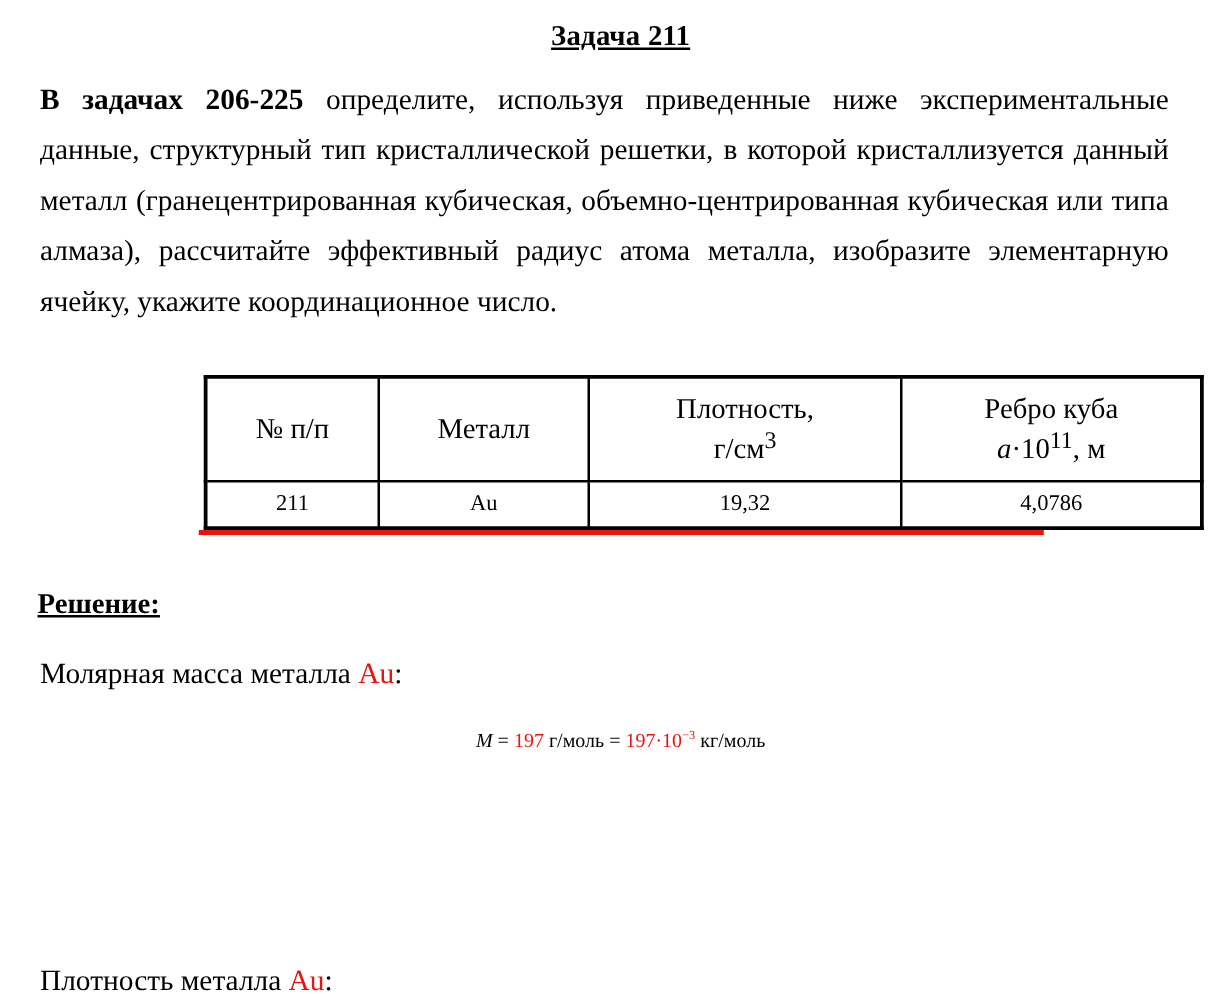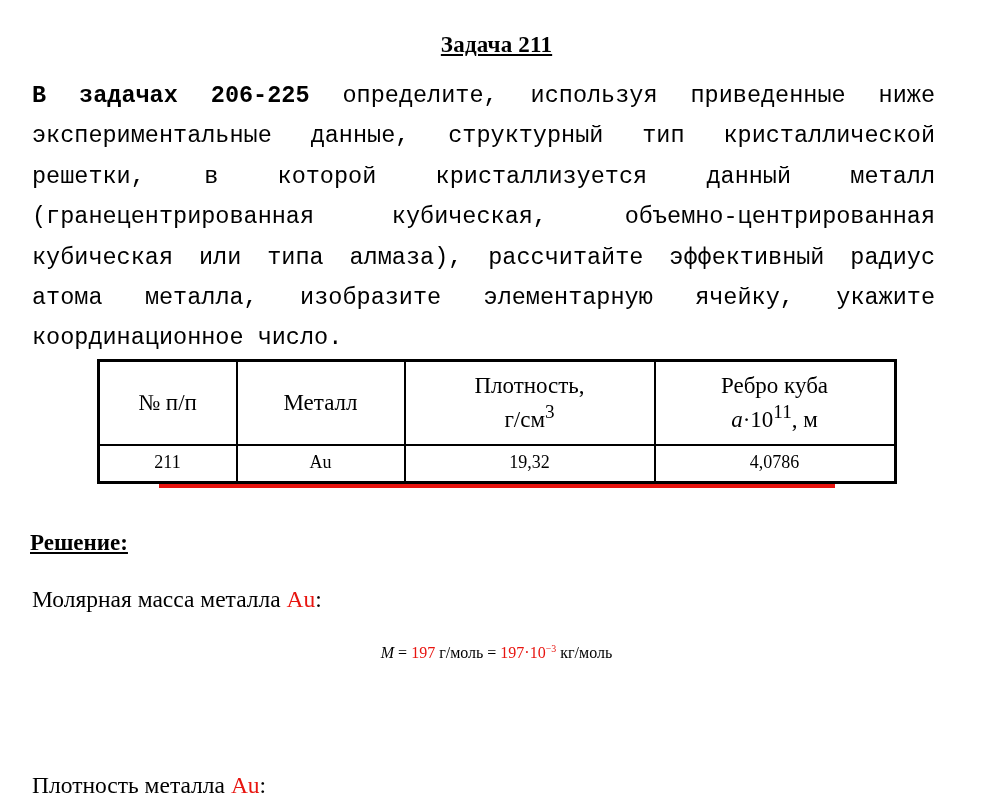--- a/index.html
+++ b/index.html
@@ -12,44 +12,44 @@
     background: #ffffff;
     font-family: "Liberation Serif", serif;
     color: #000000;
     overflow: hidden;
   }
   .page {
     position: relative;
     width: 985px;
     height: 795px;
     box-sizing: border-box;
-    padding: 26px 22px 0 30px;
+    padding: 10px 22px 0 30px;
   }
   .doc-title {
     text-align: center;
     font-weight: bold;
     font-size: 23px;
     text-decoration: underline;
     margin: 6px 0 18px 0;
     letter-spacing: 0.2px;
   }
   .body-par {
     font-size: 23.5px;
     line-height: 1.72;
     text-align: justify;
     text-justify: inter-word;
     margin: 0 28px 0 2px;
-    font-family: Liberation Mono, monospace;
   }
   .body-par .lead {
     font-weight: bold;
   }
   .table-wrap {
     display: flex;
-    justify-content: center;
+    justify-content: flex-end;
+    margin-top: 38px;
   }
   table.data-table {
     border-collapse: collapse;
     border: 3px solid #000;
     font-size: 23px;
   }
   table.data-table th,
   table.data-table td {
     border: 2px solid #000;
     text-align: center;

